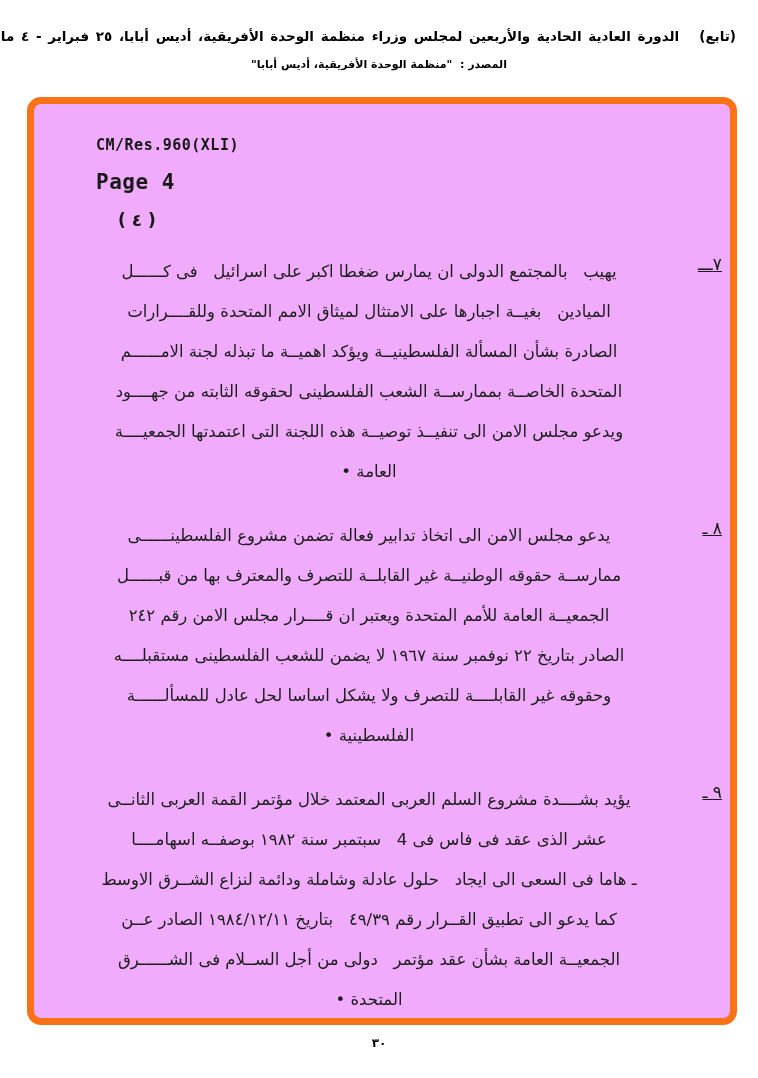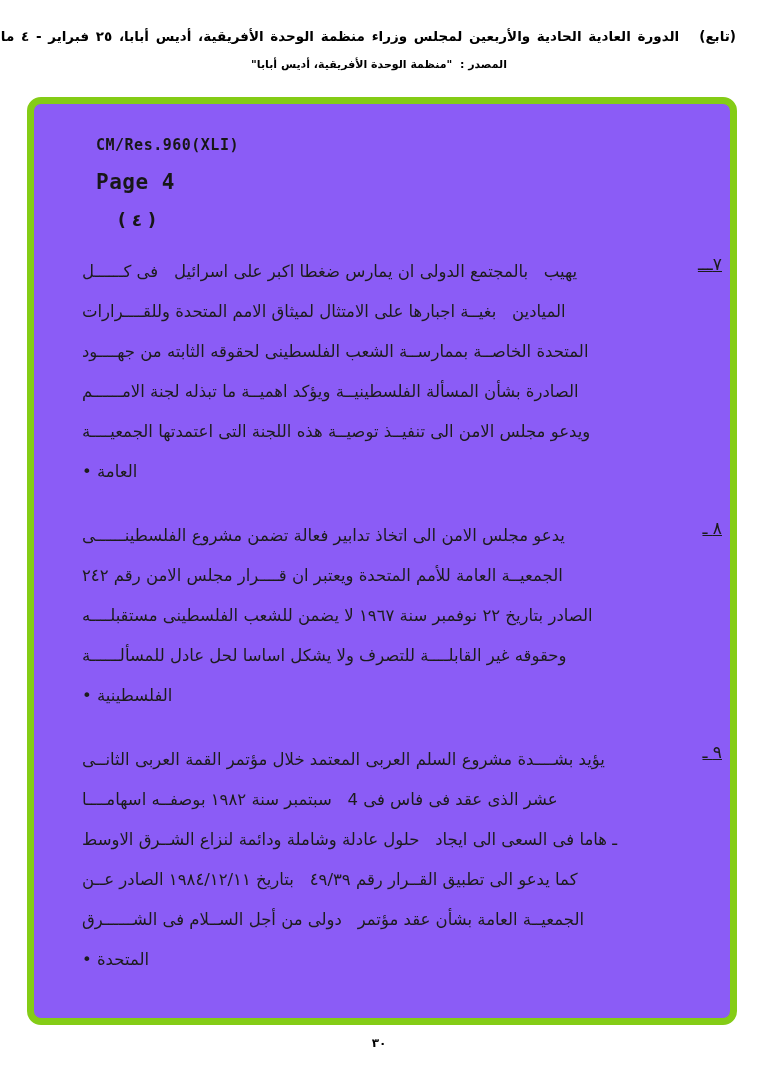--- a/index.html
+++ b/index.html
@@ -42,23 +42,23 @@
     color: #000;
   }
   
   .green-box {
     position: absolute;
     left: 27px;
     top: 97px;
     width: 710px;
     height: 928px;
     box-sizing: border-box;
-    border: 7px solid #84cc16;
+    border: 7px solid #f97316;
     border-radius: 14px;
-    background: #8b5cf6;
+    background: #f0abfc;
   }
   
   .doc-ref {
     position: absolute;
     left: 62px;
     top: 32px;
     font-family: "DejaVu Sans Mono", monospace;
     font-size: 15px;
     font-weight: bold;
     letter-spacing: 0.5px;
@@ -106,21 +106,21 @@
     text-decoration: underline;
   }
   .para-body {
     flex: 1;
     min-width: 0;
   }
   .line {
     height: 40px;
     line-height: 40px;
     white-space: pre;
-    text-align: left;
+    text-align: center;
     font-size: 16.5px;
     color: #1c1c1c;
   }
   
   .folio {
     position: absolute;
     top: 1036px;
     left: 0;
     right: 0;
     text-align: center;
@@ -142,31 +142,32 @@
   <div class="doc-page">Page 4</div>
   <div class="section-marker">( ٤ )</div>
 
   <div class="paras">
 
     <div class="para">
       <div class="para-num">٧ـــ</div>
       <div class="para-body">
         <div class="line">يهيب   بالمجتمع الدولى ان يمارس ضغطا اكبر على اسرائيل   فى كــــــل</div>
         <div class="line">الميادين   بغيــة اجبارها على الامتثال لميثاق الامم المتحدة وللقــــرارات</div>
+        <div class="line">الصادرة بشأن المسألة الفلسطينيــة ويؤكد اهميــة ما تبذله لجنة الامــــــم</div>
         <div class="line">المتحدة الخاصــة بممارســة الشعب الفلسطينى لحقوقه الثابته من جهــــود</div>
-        <div class="line">الصادرة بشأن المسألة الفلسطينيــة ويؤكد اهميــة ما تبذله لجنة الامــــــم</div>
         <div class="line">ويدعو مجلس الامن الى تنفيــذ توصيــة هذه اللجنة التى اعتمدتها الجمعيــــة</div>
         <div class="line">العامة •</div>
       </div>
     </div>
 
     <div class="para">
       <div class="para-num">٨ ـ</div>
       <div class="para-body">
         <div class="line">يدعو مجلس الامن الى اتخاذ تدابير فعالة تضمن مشروع الفلسطينــــــى</div>
+        <div class="line">ممارســة حقوقه الوطنيــة غير القابلــة للتصرف والمعترف بها من قبــــــل</div>
         <div class="line">الجمعيــة العامة للأمم المتحدة ويعتبر ان قــــرار مجلس الامن رقم ٢٤٢</div>
         <div class="line">الصادر بتاريخ ٢٢ نوفمبر سنة ١٩٦٧ لا يضمن للشعب الفلسطينى مستقبلــــه</div>
         <div class="line">وحقوقه غير القابلــــة للتصرف ولا يشكل اساسا لحل عادل للمسألــــــة</div>
         <div class="line">الفلسطينية •</div>
       </div>
     </div>
 
     <div class="para">
       <div class="para-num">٩ ـ</div>
       <div class="para-body">

